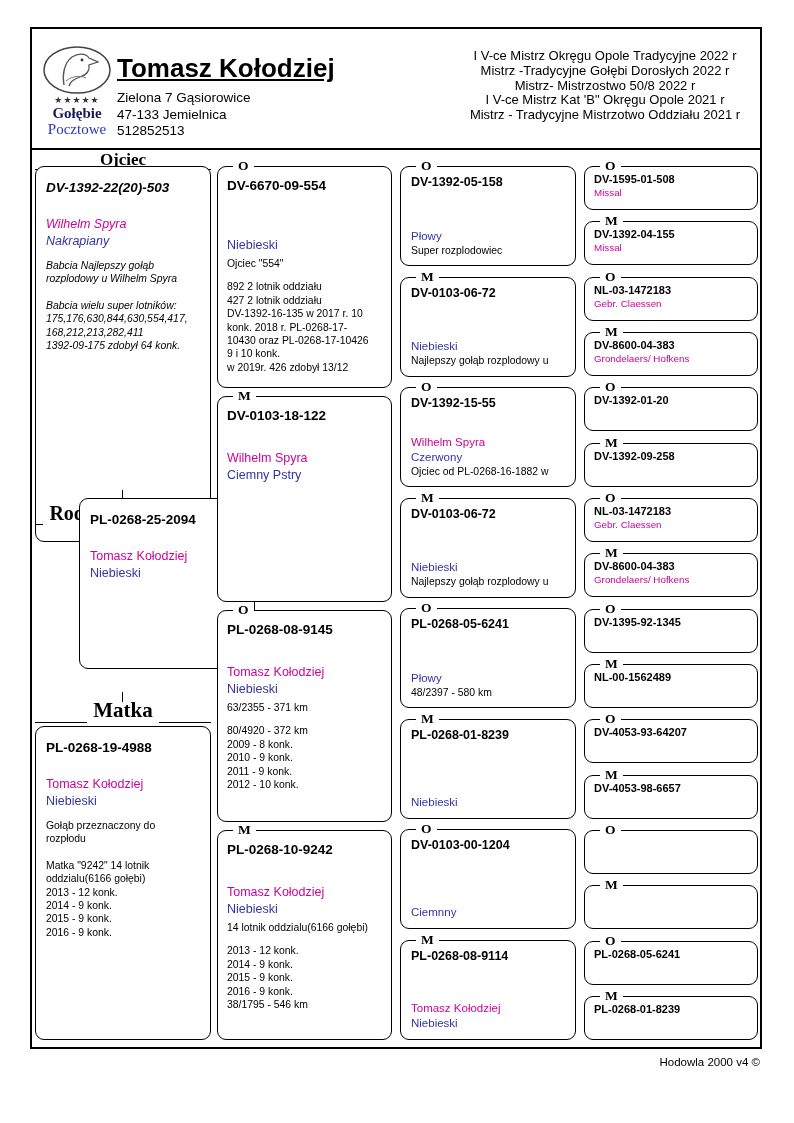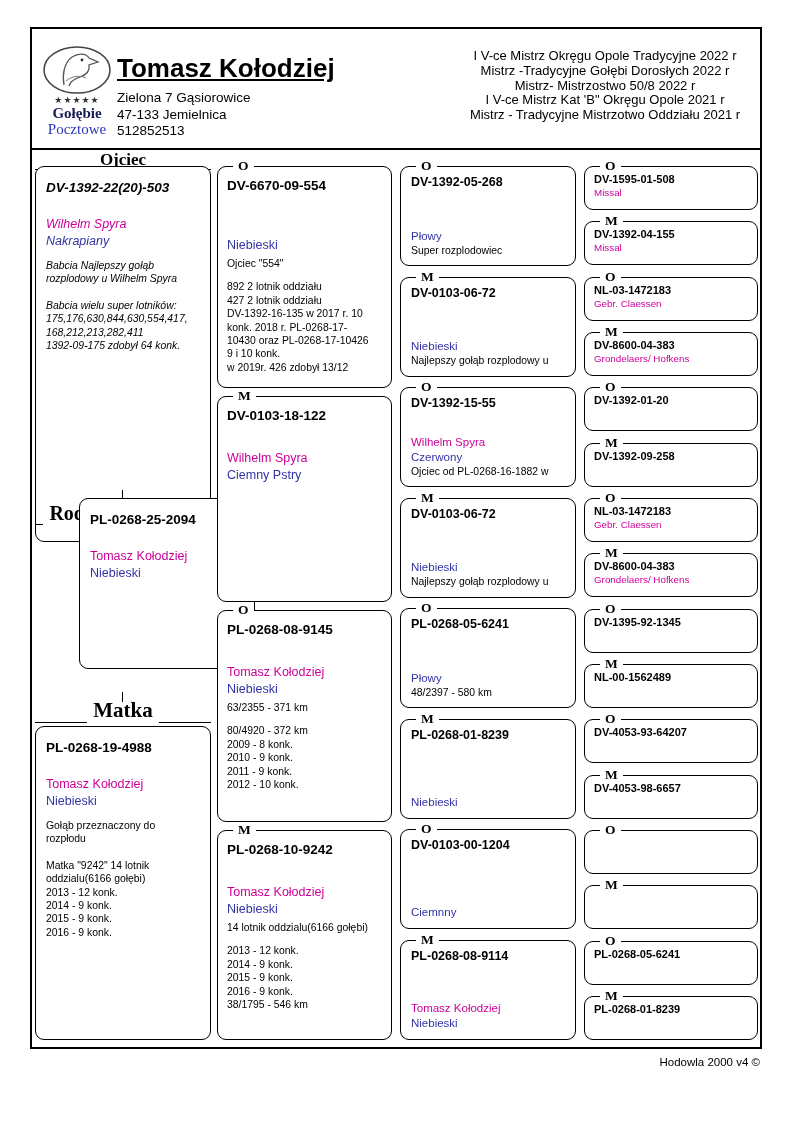--- a/index.html
+++ b/index.html
@@ -209,21 +209,21 @@
 2016 - 9 konk.
 38/1795 - 546 km</div>
       </div>
     </div>
   </div>
 
   <div class="col col3">
     <div class="box g3">
       <span class="marker">O</span>
       <div class="g3pad">
-        <div class="ring">DV-1392-05-268</div>
+        <div class="ring">DV-1392-05-158</div>
         <div class="spacer"></div>
 
         <div class="cl hide-empty">Płowy</div>
         <div class="nt hide-empty">Super rozplodowiec</div>
       </div>
     </div>
     <div class="box g3">
       <span class="marker">M</span>
       <div class="g3pad">
         <div class="ring">DV-0103-06-72</div>

